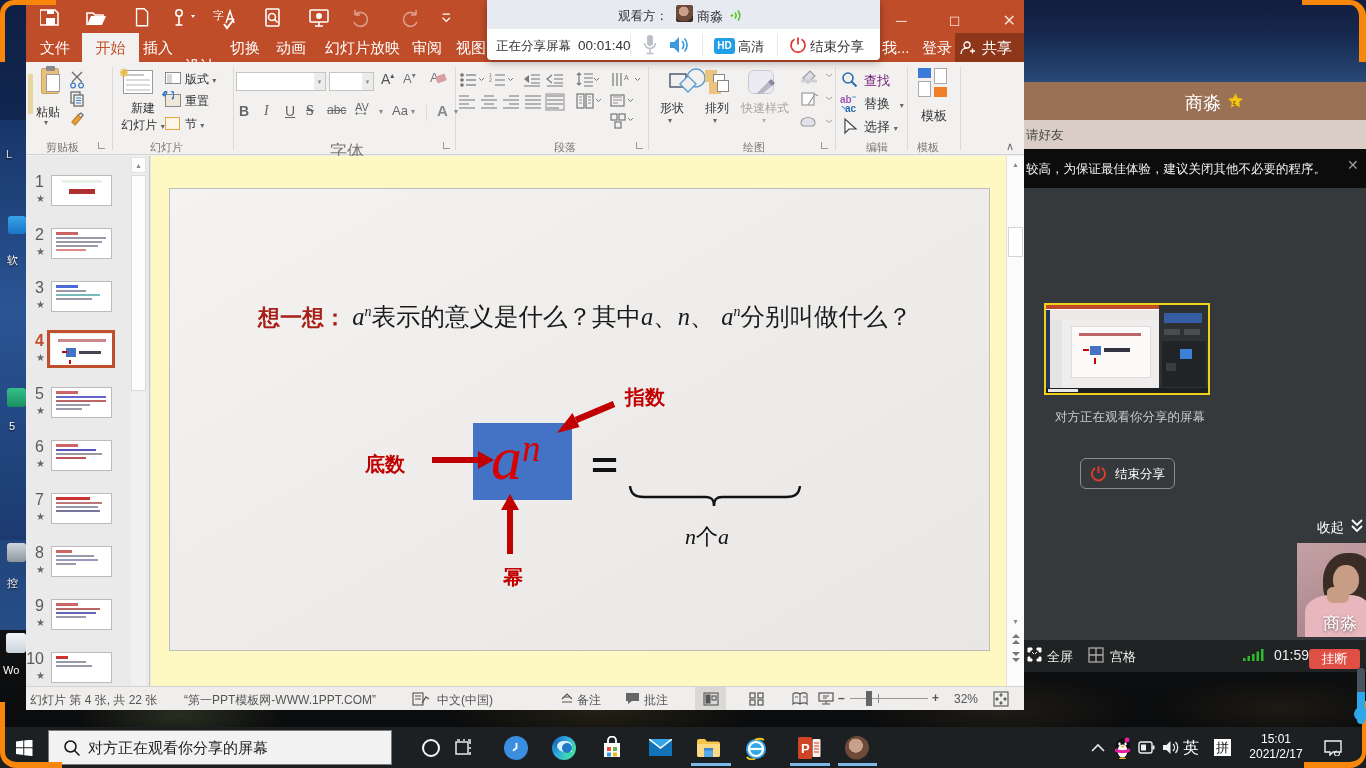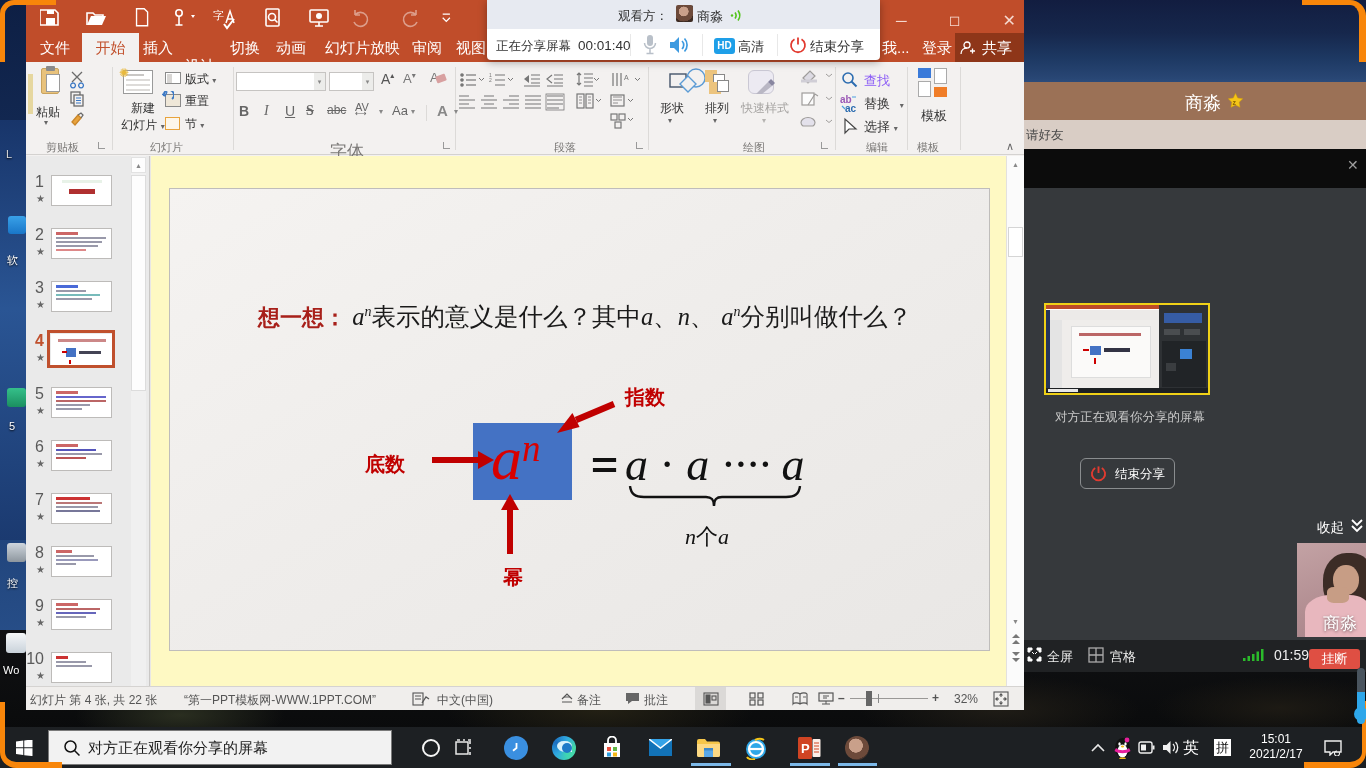--- a/index.html
+++ b/index.html
@@ -418,21 +418,21 @@
           </g>
       <g transform="translate(0,23)">
             <text x="0" y="10" font-size="10" fill="#9b59b6" font-weight="bold" font-family="Liberation Sans">ab</text>
             <path d="M2 13 l3 3 M16 4 l-4 0" stroke="#4aa0e0" stroke-width="1.2"></path>
             <text x="5" y="19" font-size="10" fill="#2b6cb0" font-weight="bold" font-family="Liberation Sans">ac</text>
           </g>
       <g transform="translate(2,48)">
             <path d="M3 1 v14 l4 -4 h7 z" fill="#fff" stroke="#444" stroke-width="1.2"></path>
           </g>
     </svg>
-    <div class="a" style="left:838px;top:10px;font-size:13px;color:#8b5cf6">查找</div>
+    <div class="a" style="left:838px;top:10px;font-size:13px;color:#701a75">查找</div>
     <div class="a" style="left:838px;top:33px;font-size:13px;color:#333">替换 <span style="font-size:8px;color:#666;margin-left:6px">▾</span></div>
     <div class="a" style="left:838px;top:56px;font-size:13px;color:#333">选择 <span style="font-size:8px;color:#666">▾</span></div>
 
     <div class="a" style="left:892px;top:6px;width:30px;height:32px">
       <div class="a" style="left:0;top:0;width:13px;height:10px;background:#3a7ad9"></div>
       <div class="a" style="left:16px;top:0;width:13px;height:16px;background:#fff;border:1px solid #aaa"></div>
       <div class="a" style="left:0;top:13px;width:13px;height:16px;background:#fff;border:1px solid #aaa"></div>
       <div class="a" style="left:16px;top:19px;width:13px;height:10px;background:#f07d28"></div>
     </div>
     <div class="a" style="left:895px;top:45px;font-size:13px;color:#333">模板</div>
@@ -548,21 +548,20 @@
             <path d="M387 244 L402.4 223.9 L409.6 238.1 Z"></path>
                 <path d="M444 215 L406 231" stroke="#c00000" stroke-width="6.5" fill="none"></path>
             <rect x="262" y="268" width="46" height="6"></rect>
                 <path d="M308 262 l16 9 l-16 9 z"></path>
             <rect x="337" y="319" width="6" height="46"></rect>
                 <path d="M331 321 l9 -16 l9 16 z"></path>
           </g>
         </svg>
 
         <div class="a" style="left:421px;top:256px;font-weight:bold;font-size:37px;color:#111;letter-spacing:-2px;transform:scaleX(1.25);transform-origin:left">=</div>
-        <div class="a" style="left:455px;top:249px;font-family:'Liberation Serif',serif;font-style:italic;font-size:46px;color:#111;white-space:nowrap">a <span style="font-style:normal">·</span> a <span style="font-style:normal;letter-spacing:-3px">····</span> a</div>
 
         <svg class="a" style="left:458px;top:297px" width="174" height="22" viewBox="0 0 174 22" fill="none" stroke="#111" stroke-width="2">
           <path d="M2 0 c1 8 5 11 14 11 L78 11 c5.5 0 8 2.5 8 9 c0 -6.5 2.5 -9 8 -9 L158 11 c9 0 13 -3 14 -11" stroke-width="2.4"></path>
         </svg>
         <div class="a" style="left:515px;top:333px;font-size:22px;color:#111"><i style="font-family:'Liberation Serif',serif">n</i>个<i style="font-family:'Liberation Serif',serif">a</i></div>
       </div>
 
       <div class="a" style="left:855px;top:0;width:18px;height:530px;background:#fbfbfb;border-left:1px solid #e3e1df"></div>
       <div class="a" style="left:856px;top:1px;width:17px;height:16px;color:#888;font-size:7px;text-align:center;line-height:15px">▲</div>
       <div class="a" style="left:857px;top:71px;width:15px;height:30px;background:#fff;border:1px solid #d5d5d5"></div>
@@ -672,20 +671,21 @@
   <span class="a" style="left:161px;top:9px;font-size:18px;color:#fff">商淼</span>
   <svg class="a" style="left:203px;top:11px" width="17" height="17" viewBox="0 0 17 17">
         <path d="M8.5 0.5 l2.2 4.6 5 0.7 -3.6 3.5 0.9 5 -4.5 -2.4 -4.5 2.4 0.9 -5 -3.6 -3.5 5 -0.7 z" fill="#f5c518" stroke="#d9a400" stroke-width="0.5"></path>
         <text x="5.5" y="11.5" font-size="7" fill="#8a6400" font-family="Liberation Sans" font-weight="bold">z</text>
       </svg>
 
   <div class="a" style="left:0;top:38px;width:342px;height:29px;background:#d9cdc5"></div>
   <span class="a" style="left:2px;top:45px;font-size:12.5px;color:#4a4a4a">请好友</span>
 
   <div class="a" style="left:0;top:67px;width:342px;height:39px;background:#0c0c0c"></div>
+  <span class="a" style="left:2px;top:79px;font-size:12.5px;color:#f2f2f2;white-space:nowrap">较高，为保证最佳体验，建议关闭其他不必要的程序。</span>
   <span class="a" style="left:323px;top:75px;font-size:14px;color:#9e9e9e">✕</span>
 
   <div class="a" style="left:20px;top:221px;width:166px;height:92px;border:2px solid #f0d117;background:#fff;overflow:hidden">
     <div class="a" style="left:0;top:0;width:113px;height:4px;background:#bd4b29"></div>
     <div class="a" style="left:0;top:5px;width:113px;height:10px;background:#eceae8"></div>
     <div class="a" style="left:0;top:5px;width:4px;height:78px;background:#25355c"></div>
     <div class="a" style="left:4px;top:15px;width:12px;height:68px;background:#e4e4e4"></div>
     <div class="a" style="left:16px;top:15px;width:97px;height:68px;background:#efedeb"></div>
     <div class="a" style="left:25px;top:21px;width:80px;height:52px;background:#fbfaf9;border:1px solid #ddd"></div>
     <div class="a" style="left:33px;top:28px;width:62px;height:3px;background:#b66"></div>

